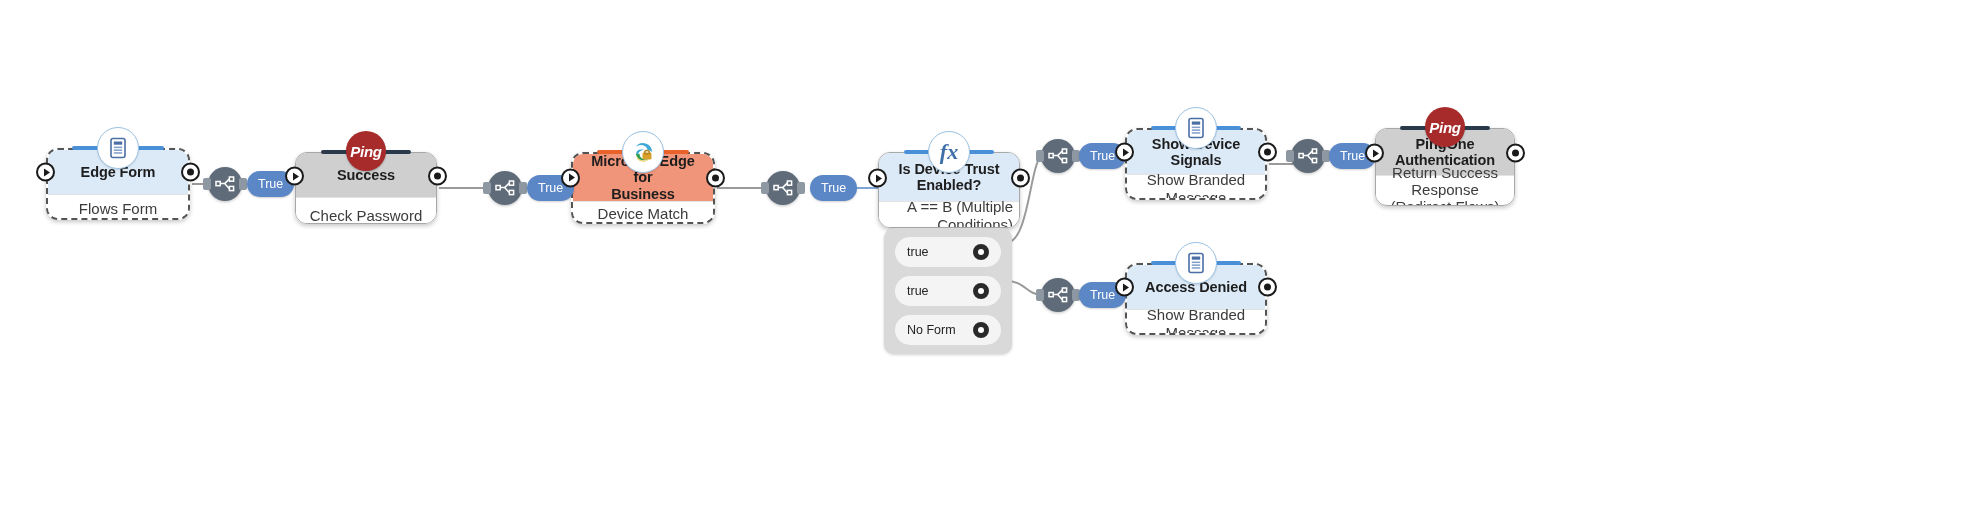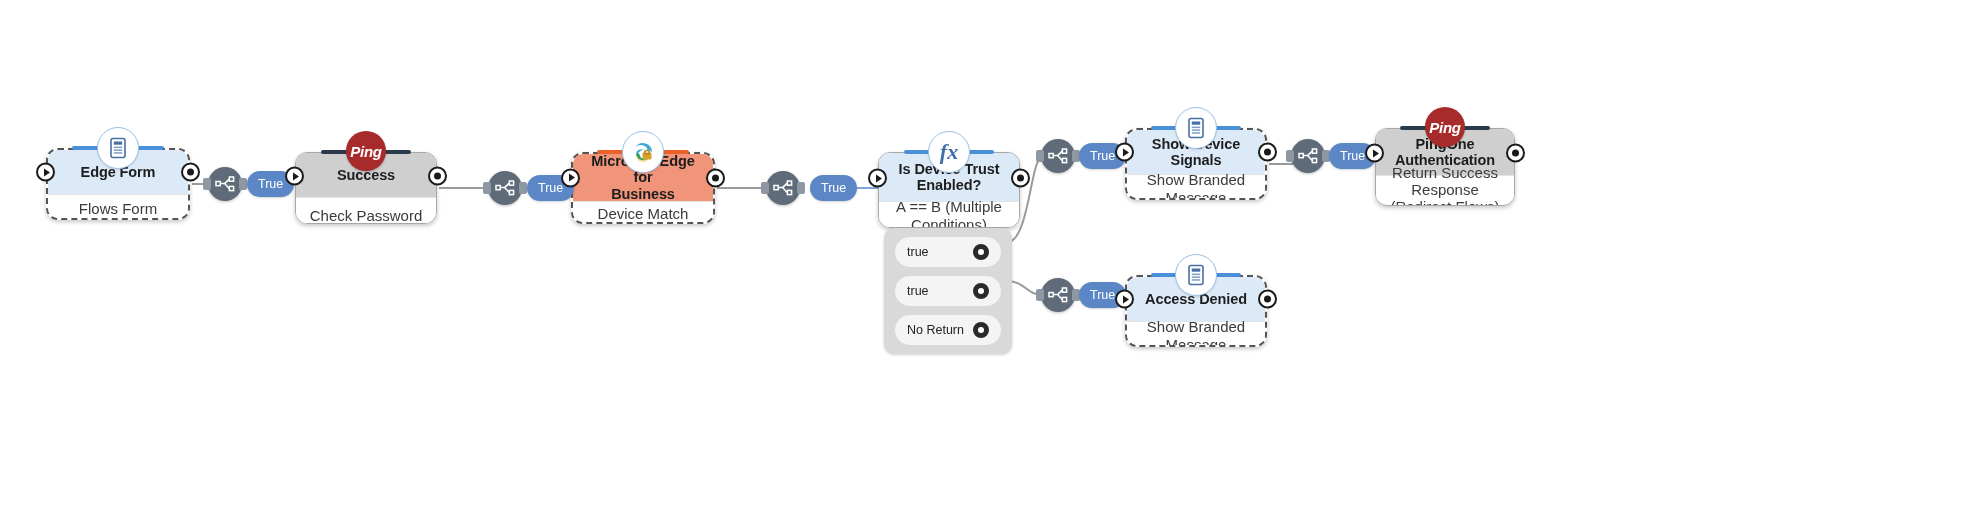--- a/index.html
+++ b/index.html
@@ -344,21 +344,21 @@
     <div class="port out" style="top:25.5px;">
         <span class="dot"></span>
       </div>
   </div>
     <div class="node solid" style="left: 878px; top: 152px; width: 142px; height: 76px;">
     <div class="card">
       <div class="head" style="height:48px;background:#dceaf8;">
         <span class="title">Is Device Trust
 Enabled?</span>
       </div>
-      <div class="foot" style="height:28px;">
+      <div class="foot" style="height:28px;text-align:right;">
         <span class="subtitle">A == B (Multiple Conditions)</span>
       </div>
     </div>
     <div class="accent left" style="background:#4a90d9;"></div>
     <div class="accent right" style="background:#4a90d9;"></div>
     <div class="badge circle-white">
         <span class="fx">fx</span>
       </div>
     <div class="port in" style="top:26px;">
         <span class="tri"></span>
@@ -410,21 +410,21 @@
     <div class="badge ping">
         <span>Ping</span>
       </div>
     <div class="port in" style="top:25px;">
         <span class="tri"></span>
       </div>
     <div class="port out" style="top:25px;">
         <span class="dot"></span>
       </div>
   </div>
-    <div class="node dashed" style="left: 1125px; top: 275px; width: 142px; height: 72px;">
+    <div class="node dashed" style="left: 1125px; top: 263px; width: 142px; height: 72px;">
     <div class="card">
       <div class="head" style="height:44px;background:#dceaf8;">
         <span class="title">Access Denied</span>
       </div>
       <div class="foot" style="height:28px;">
         <span class="subtitle">Show Branded Message</span>
       </div>
     </div>
     <div class="accent left" style="background:#4a90d9;"></div>
     <div class="accent right" style="background:#4a90d9;"></div>
@@ -451,21 +451,21 @@
           <i></i>
         </span>
       </div>
       <div class="branch-row">
     <span class="label">true</span>
     <span class="bport">
           <i></i>
         </span>
       </div>
       <div class="branch-row">
-    <span class="label">No Return</span>
+    <span class="label">No Form</span>
     <span class="bport">
           <i></i>
         </span>
       </div>
     </div>
     <div class="connector" style="left: 208px; top: 167px;">
       <svg width="20" height="16" viewBox="0 0 20 16">
     <rect x="1" y="5.5" width="4.2" height="4.2" fill="none" stroke="#ffffff" stroke-width="1.5"></rect>
     <rect x="14.4" y="1" width="4.2" height="4.2" fill="none" stroke="#ffffff" stroke-width="1.5"></rect>
     <rect x="14.4" y="10.4" width="4.2" height="4.2" fill="none" stroke="#ffffff" stroke-width="1.5"></rect>

